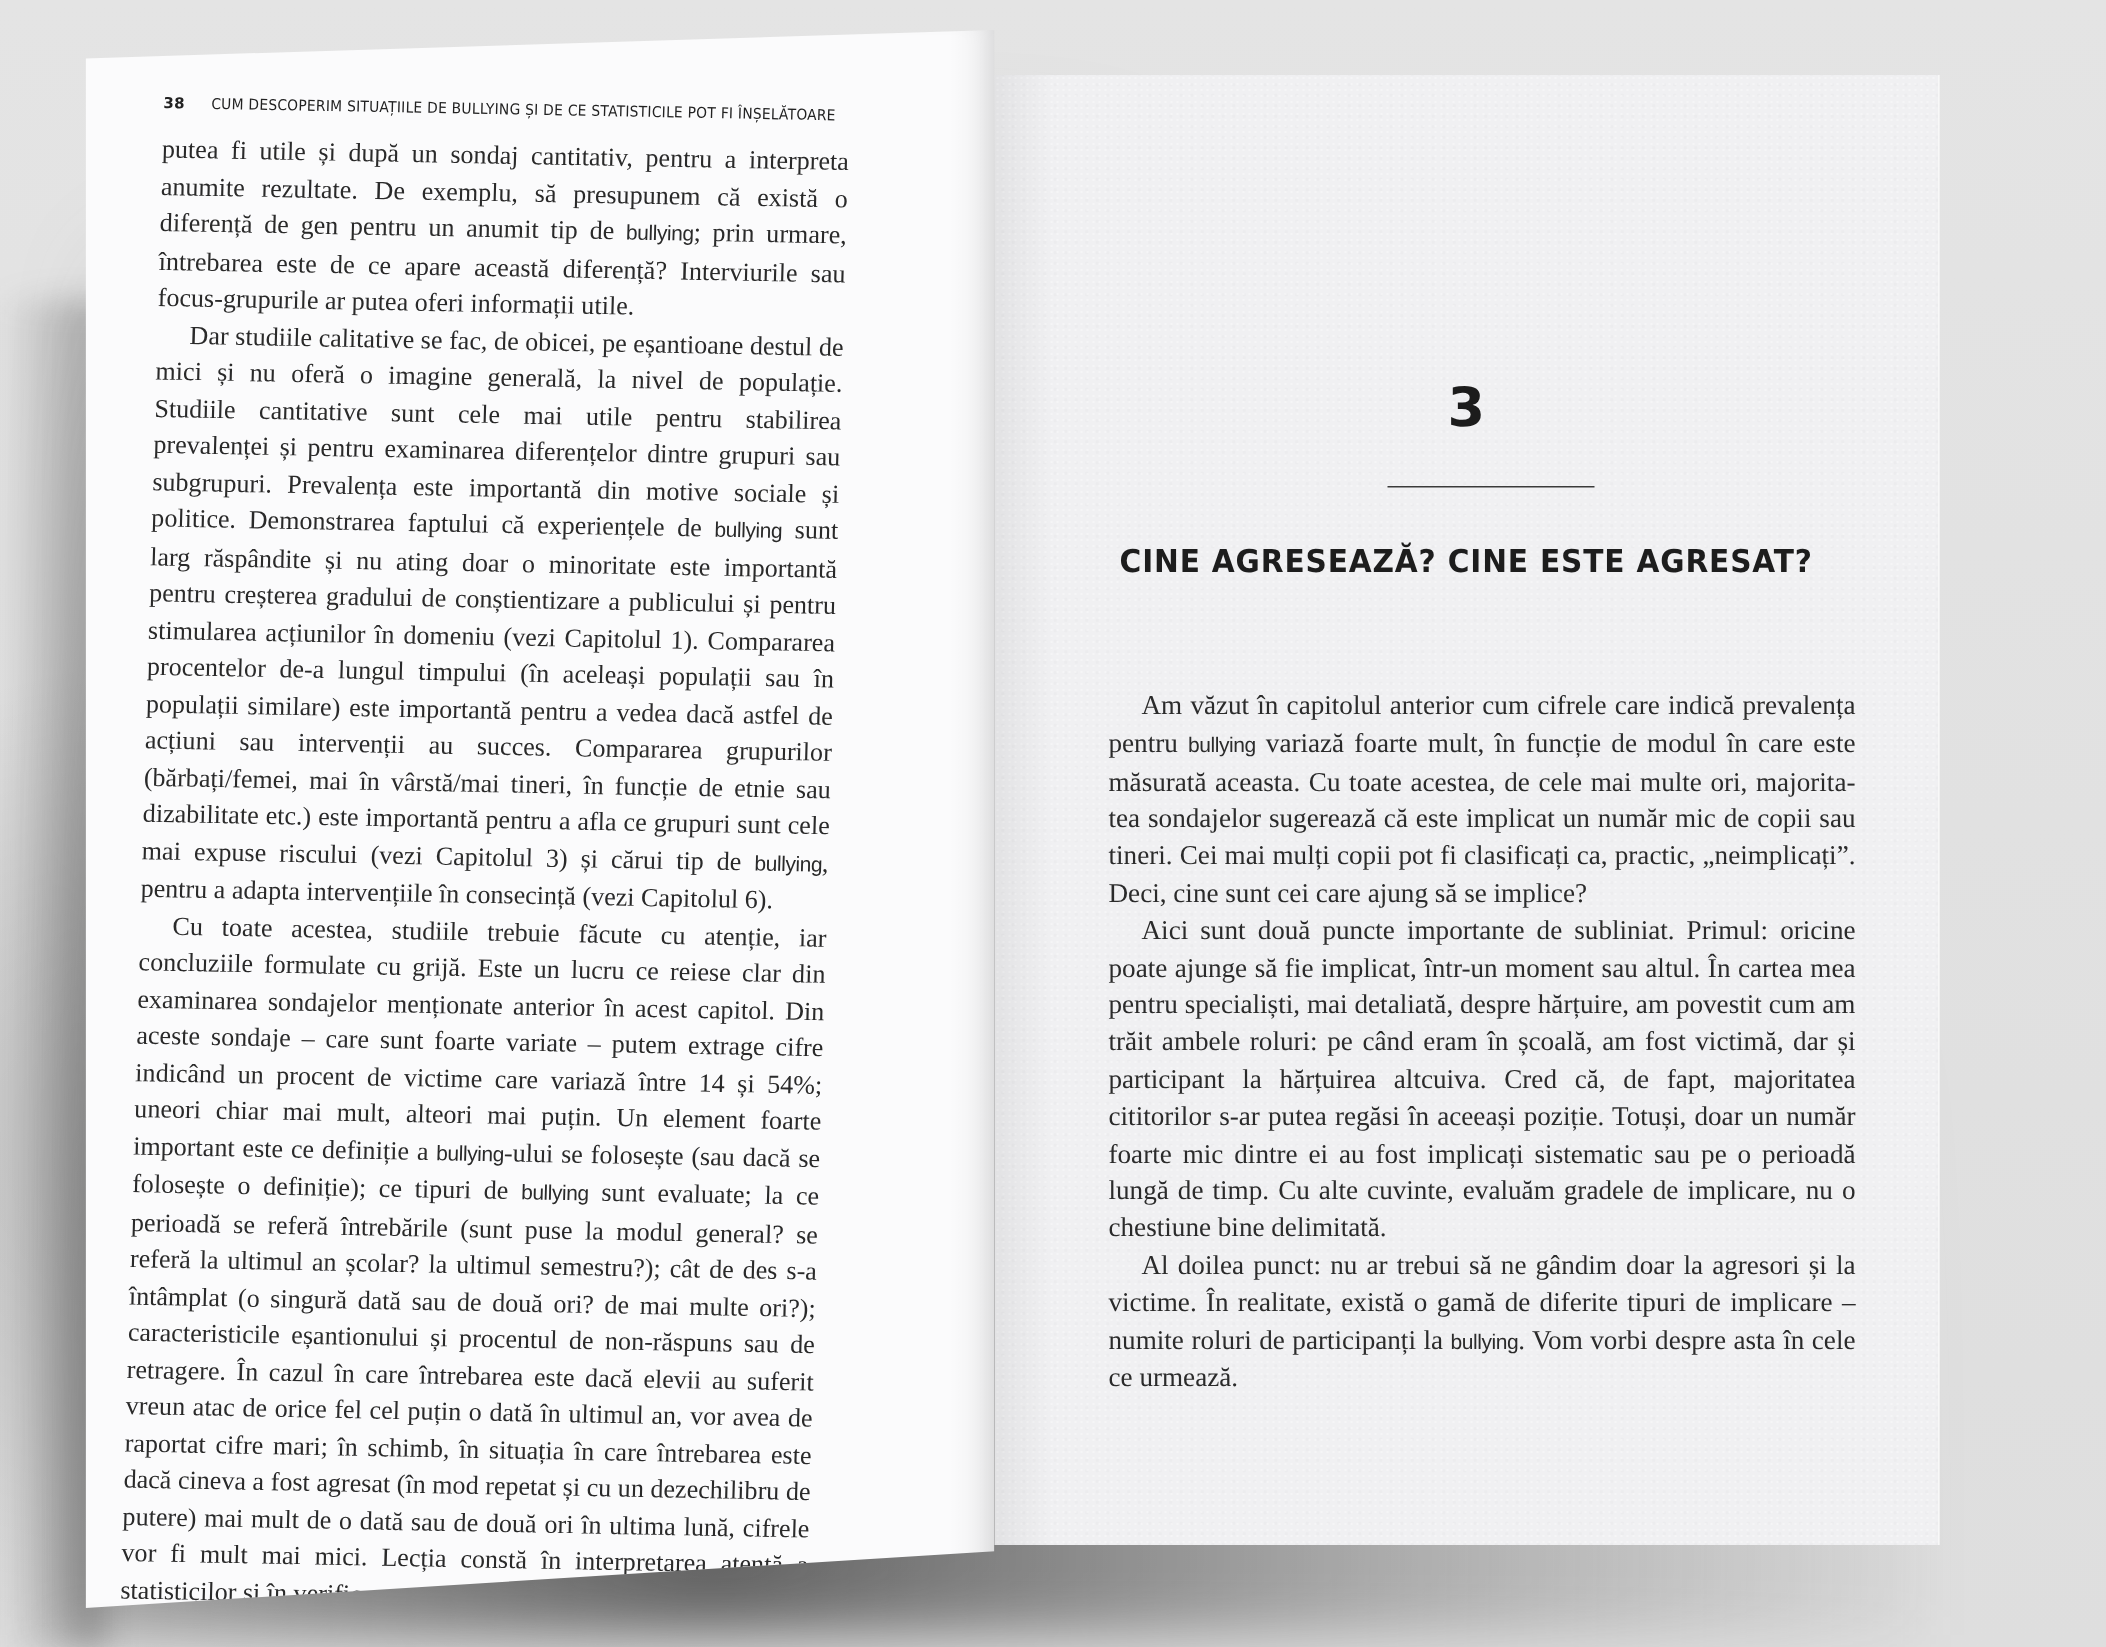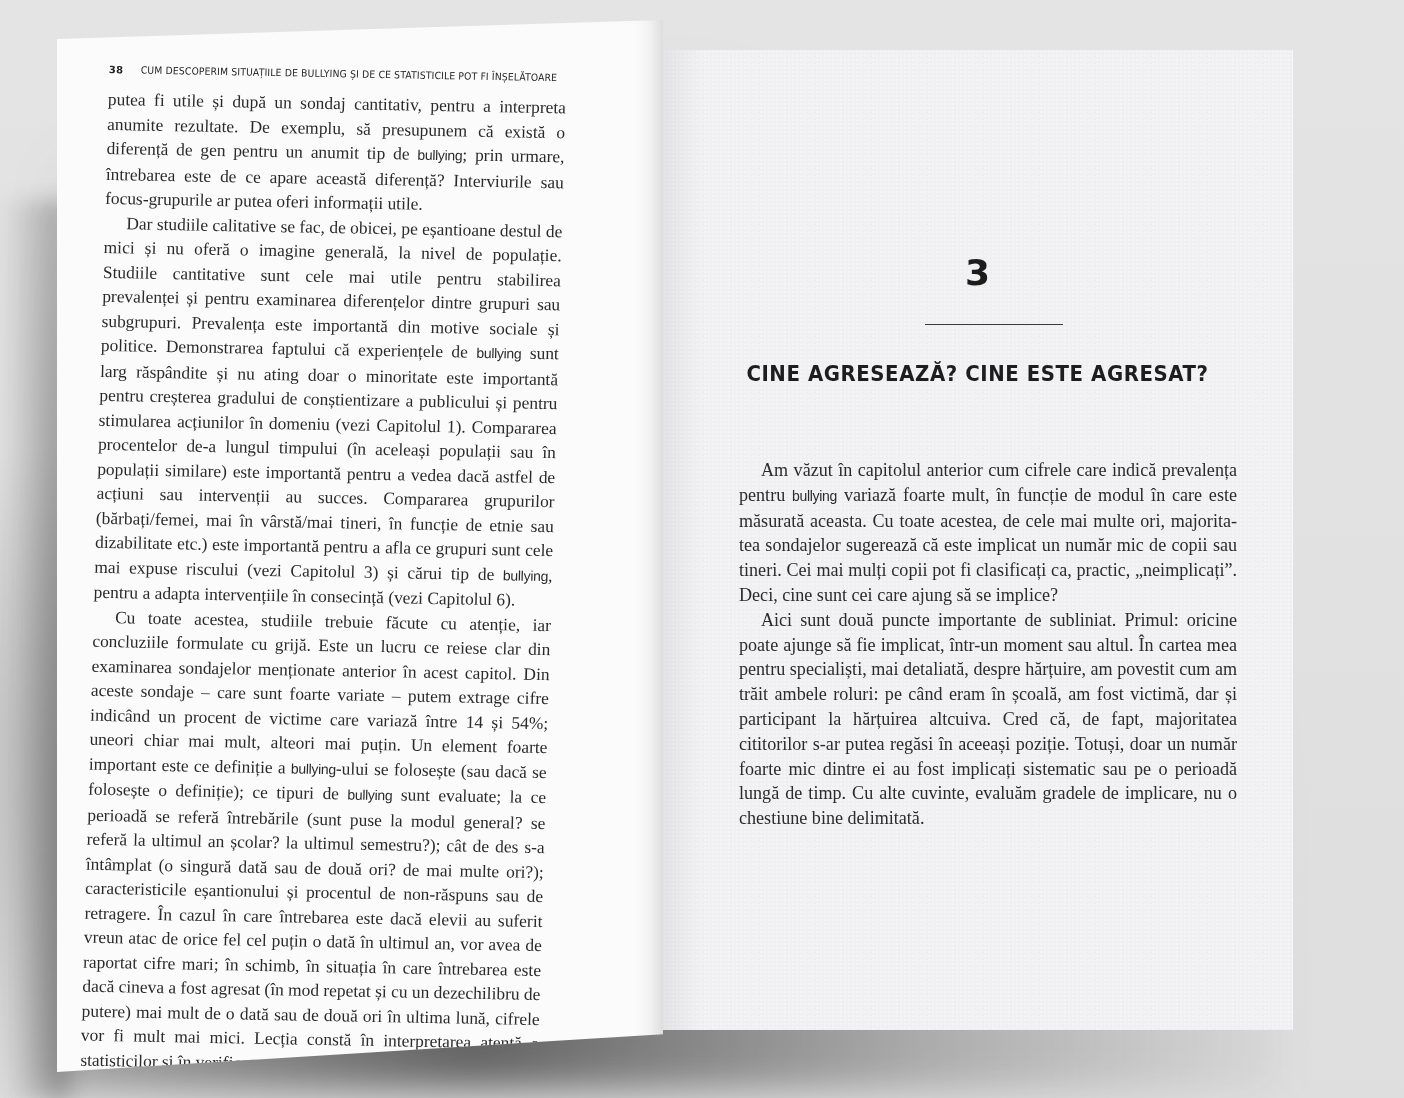--- a/index.html
+++ b/index.html
@@ -199,16 +199,17 @@
     </div>
   </div>
 
   <div class="page-right">
     <div class="chapter-number">3</div>
     <div class="chapter-rule"></div>
     <div class="chapter-title">CINE AGRESEAZĂ? CINE ESTE AGRESAT?</div>
     <div class="body-text right-body">
       <p>Am văzut în capitolul anterior cum cifrele care indică prevalența pentru <em>bullying</em> variază foarte mult, în funcție de modul în care este măsurată aceasta. Cu toate acestea, de cele mai multe ori, majorita­tea sondajelor sugerează că este implicat un număr mic de copii sau tineri. Cei mai mulți copii pot fi clasificați ca, practic, „neimplicați”. Deci, cine sunt cei care ajung să se implice?</p>
       <p>Aici sunt două puncte importante de subliniat. Primul: oricine poate ajunge să fie implicat, într-un moment sau altul. În cartea mea pentru specialiști, mai detaliată, despre hărțuire, am povestit cum am trăit ambele roluri: pe când eram în școală, am fost victimă, dar și participant la hărțuirea altcuiva. Cred că, de fapt, majoritatea cititori­lor s-ar putea regăsi în aceeași poziție. Totuși, doar un număr foarte mic dintre ei au fost implicați sistematic sau pe o perioadă lungă de timp. Cu alte cuvinte, evaluăm gradele de implicare, nu o chestiune bine delimitată.</p>
+      <p>Al doilea punct: nu ar trebui să ne gândim doar la agresori și la victime. În realitate, există o gamă de diferite tipuri de implicare – numite roluri de participanți la <em>bullying</em>. Vom vorbi despre asta în cele ce urmează.</p>
     </div>
   </div>
 
 </div>
 
 </body></html>

